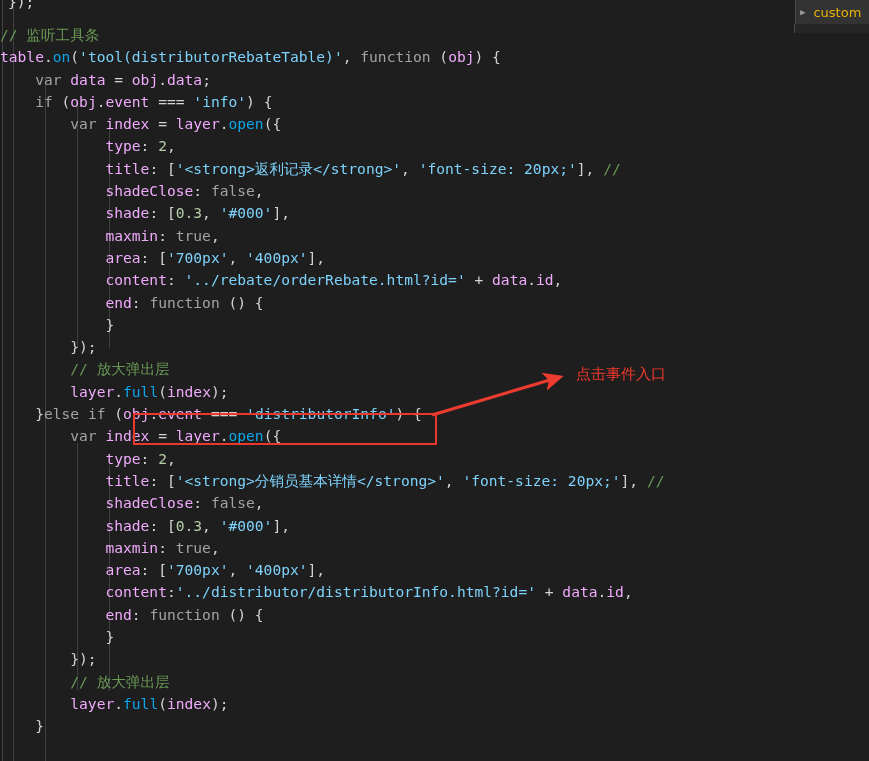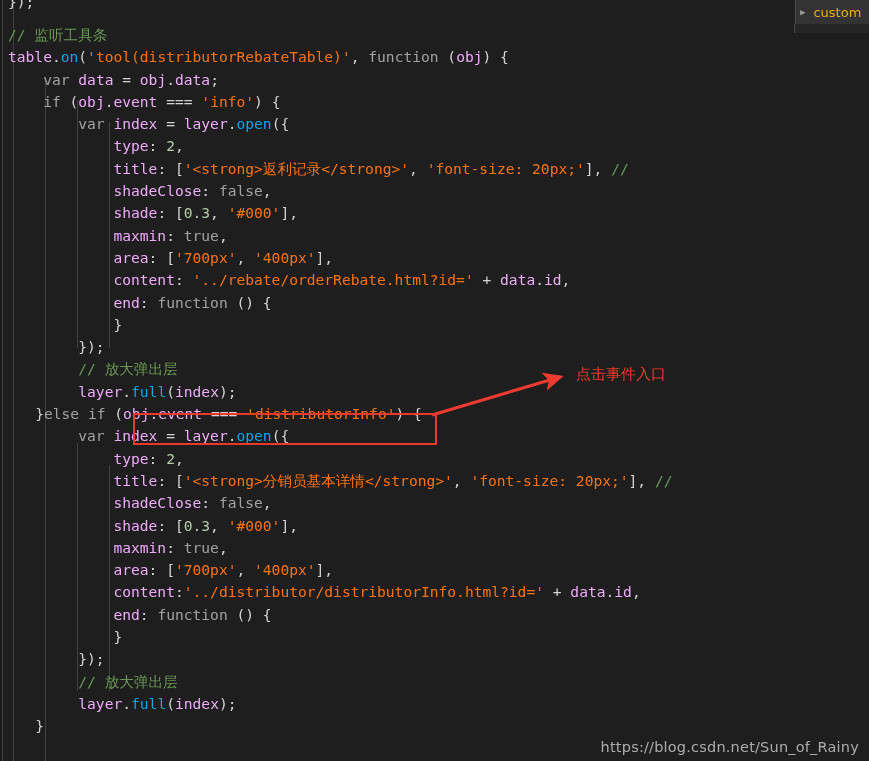--- a/index.html
+++ b/index.html
@@ -49,28 +49,27 @@
     left: 0;
     top: 0;
     width: 869px;
     font-size: 14.6px;
     line-height: 22.3px;
     white-space: pre;
     letter-spacing: 0px;
   }
   .ln {
     height: 22.3px;
-    padding-left: 8px;
     white-space: pre;
   }
   
   .kw   { color: #a3a3a3; }   
   .var  { color: #f0abfc; }   
   .fn   { color: #0ea5e9; }   
-  .str  { color: #f97316; margin-top: 20px; }   
+  .str  { color: #7dd3fc; margin-top: 20px; }   
   .num  { color: #b5cea8; }   
   .cmt  { color: #6a9955; }   
   .pl   { color: #d4d4d4; }
 
   
   .toprow {
     position: absolute;
     left: 8px;
     top: -9px;
     font-size: 14.6px;
@@ -202,15 +201,14 @@
   </svg>
 
   <div class="anno-label" style="color: rgb(244, 57, 44);">点击事件入口</div>
 
   <div class="panel-tab">
     <span class="chev">▶</span>
     <span class="panel-title">custom</span>
   </div>
   <div class="panel-tab-strip"></div>
 
-  <div class="watermark">https://blog.csdn.net/Sun_of_Rainy</div>
 
 </div>
 
 </body></html>

